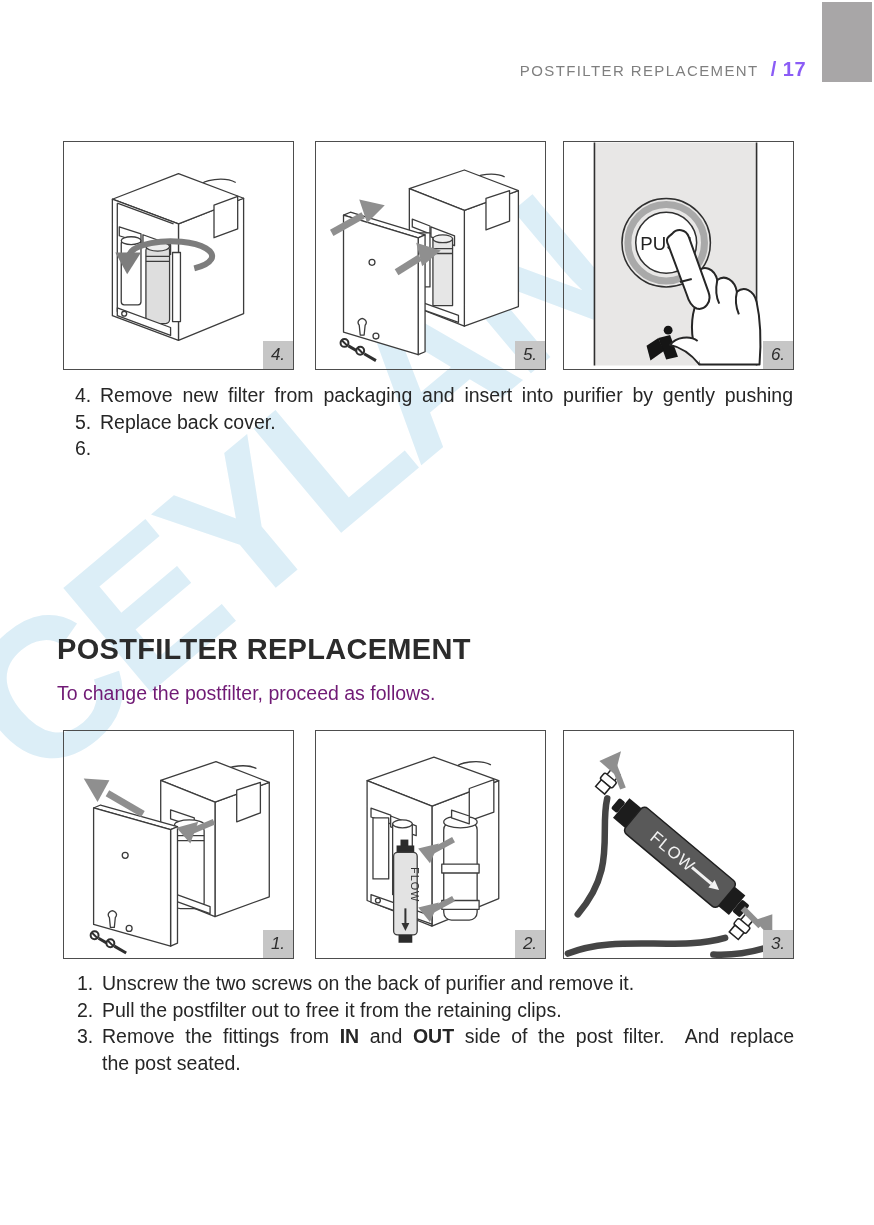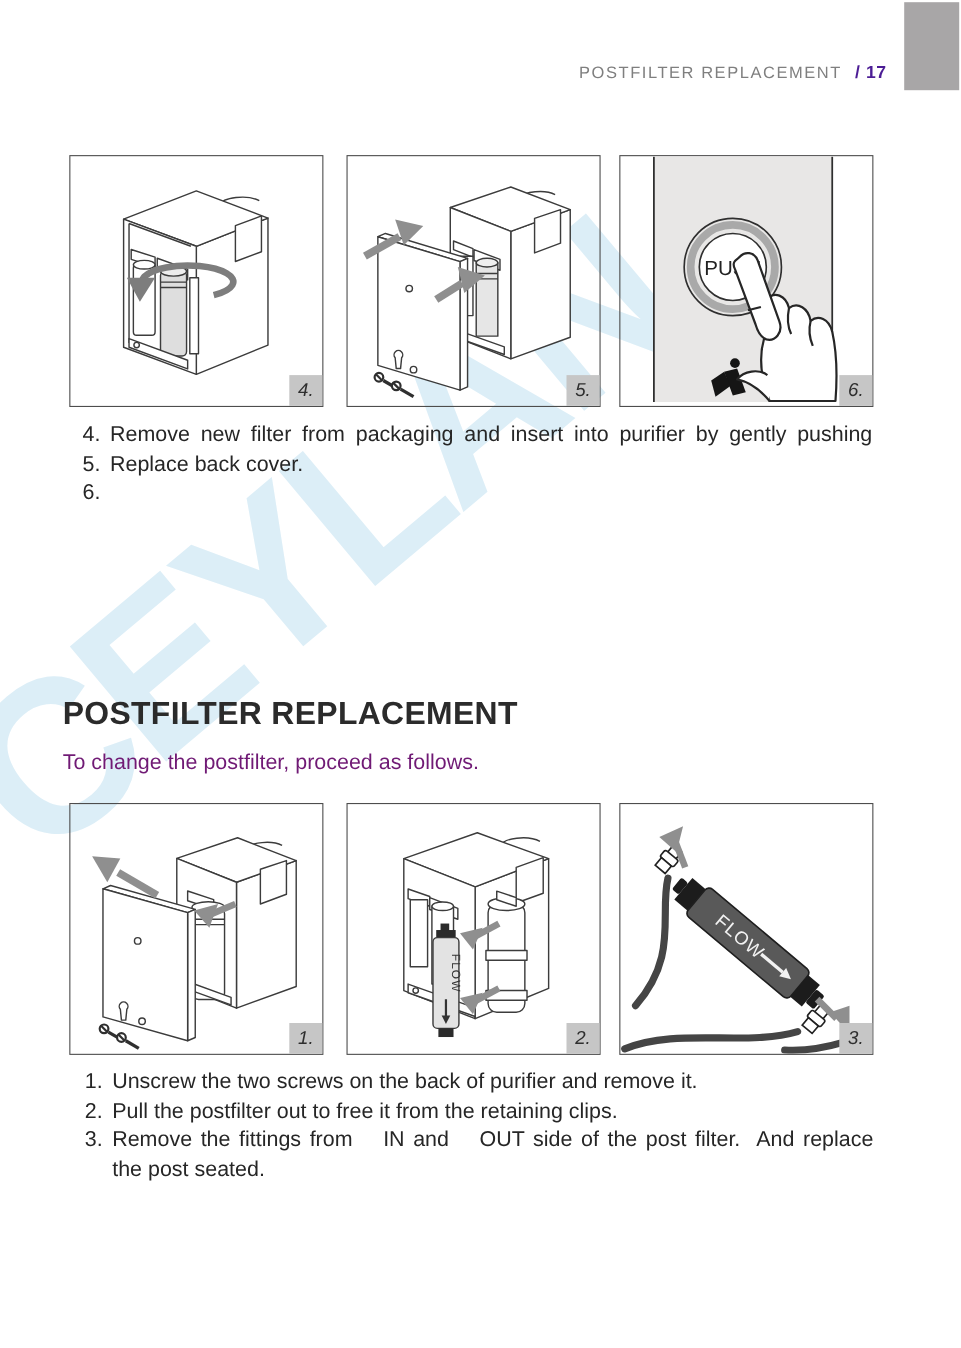--- a/index.html
+++ b/index.html
@@ -6,33 +6,33 @@
   .page{position:relative;width:874px;height:1225px;background:#ffffff;overflow:hidden;
         font-family:"Liberation Sans","DejaVu Sans",sans-serif;color:#262626;}
   
   .watermark{position:absolute;left:58px;top:612px;height:200px;line-height:200px;
              font-size:198px;font-weight:bold;letter-spacing:-8px;color:#dceef7;
              transform:rotate(-40deg);transform-origin:0 100%;z-index:0;white-space:nowrap;}
   
   .corner-block{position:absolute;left:822px;top:2px;width:50px;height:80px;background:#a8a6a7;z-index:1;}
   .header-line{position:absolute;left:0;top:58px;width:806px;text-align:right;z-index:2;}
   .running-title{font-size:15px;color:#7f7f7f;letter-spacing:1.4px;}
-  .page-num{font-size:16px;font-weight:bold;color:#4c1d95;margin-left:12px;letter-spacing:0.5px;}
+  .page-num{font-size:20px;font-weight:bold;color:#8b5cf6;margin-left:12px;letter-spacing:0.5px;}
   
   .fig{position:absolute;width:229px;height:227px;border:1.5px solid #4d4d4d;background:transparent;z-index:1;}
   .fig svg{position:absolute;left:0;top:0;}
   .fig-label{position:absolute;right:0;bottom:0;width:30px;height:28px;background:#c6c6c6;
              display:flex;align-items:center;justify-content:center;font-style:italic;
              font-size:17px;color:#2e2e2e;z-index:3;}
   
   .steps{position:absolute;z-index:2;font-size:19.5px;line-height:26.6px;color:#262626;}
   .line{position:relative;padding-left:25px;}
   .line .num{position:absolute;left:0;top:0;}
   .just{text-align:justify;text-align-last:justify;}
-  .b{font-weight:normal;margin-left:20px;}
+  .b{font-weight:bold;}
   
   .section-title{position:absolute;left:57px;top:633px;font-size:29px;font-weight:bold;
                  letter-spacing:0.3px;color:#2b2b2b;z-index:2;}
   .section-intro{position:absolute;left:57px;top:682px;font-size:19.5px;color:#701a75;z-index:2;}
   svg *{vector-effect:non-scaling-stroke;}
 </style>
 </head>
 <body>
 
 <div class="page">

